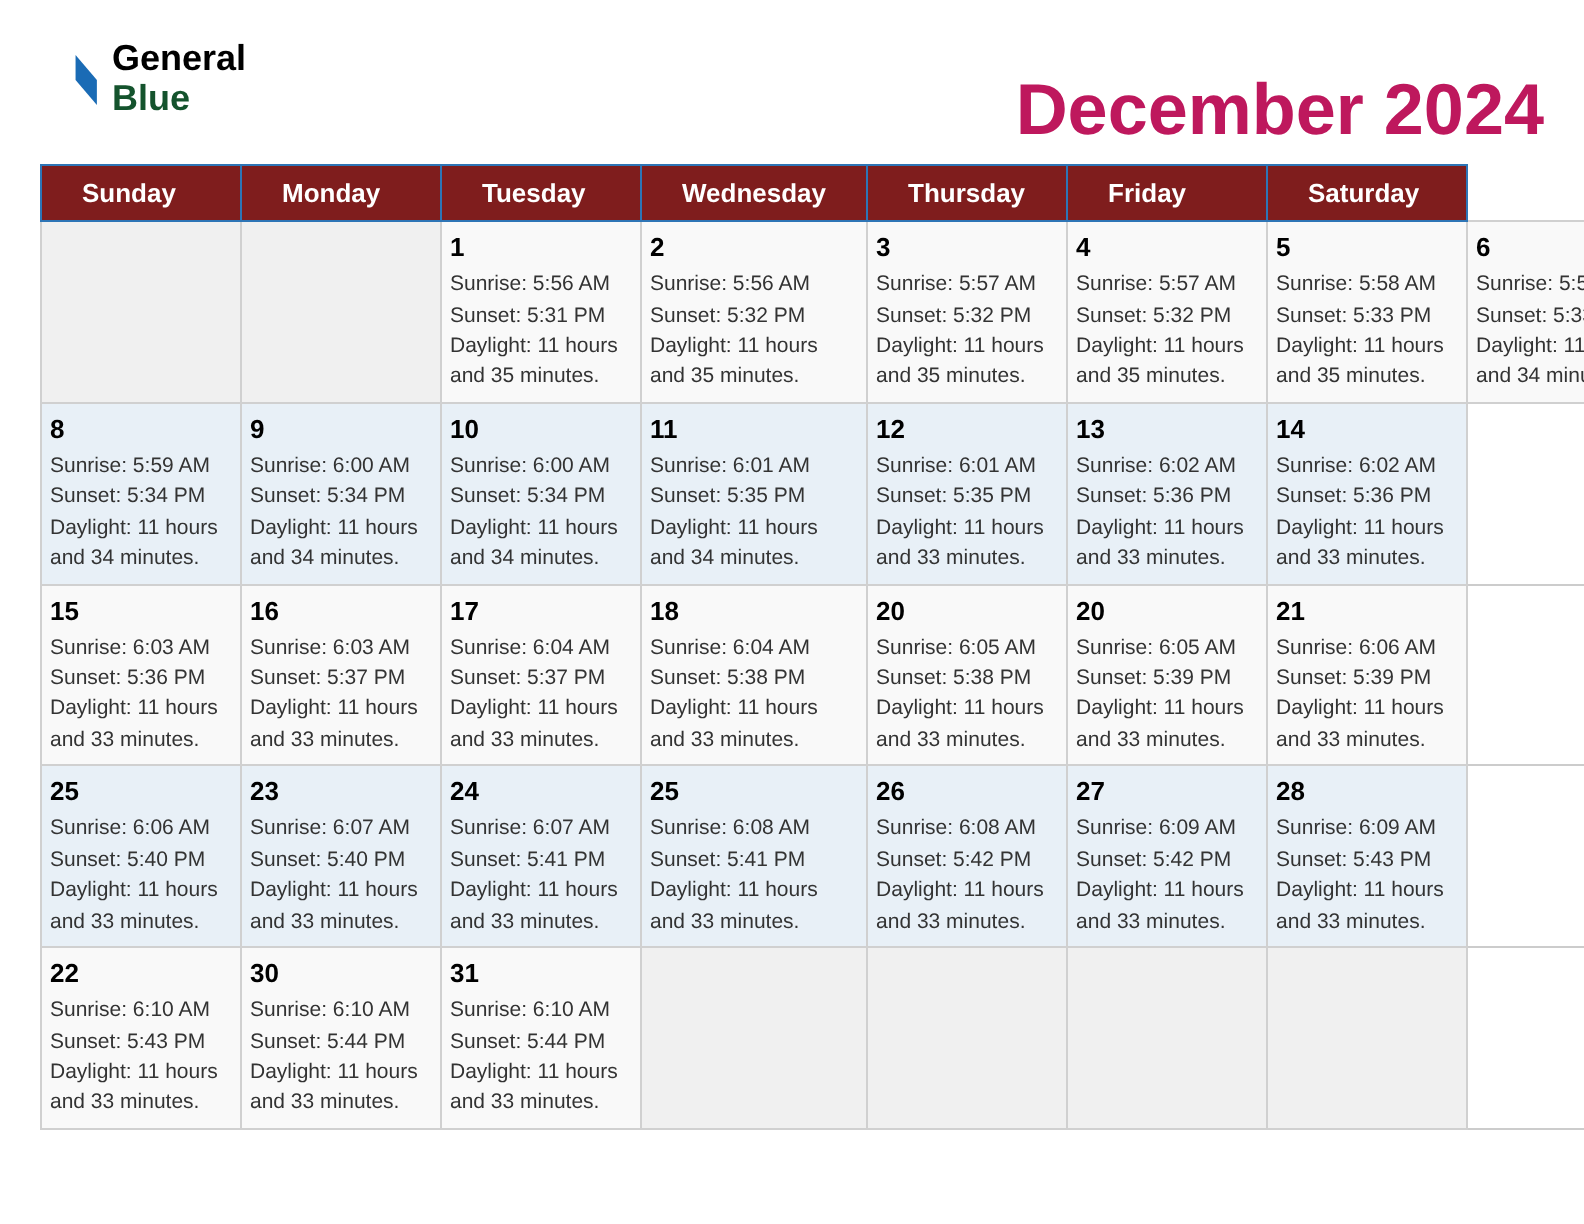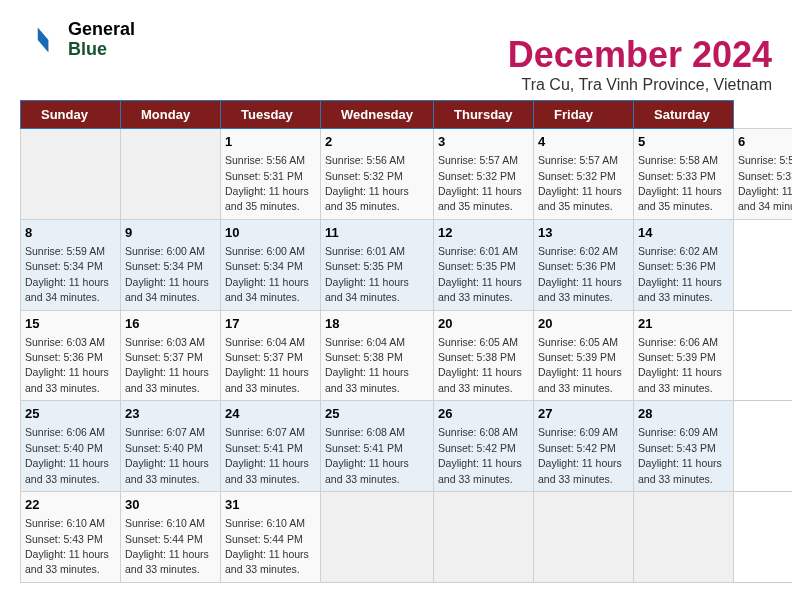--- a/index.html
+++ b/index.html
@@ -12,21 +12,21 @@
     }
     .header-area {
       display: flex;
       justify-content: space-between;
       align-items: flex-start;
       margin-bottom: 6px;
     }
     .logo {
       display: flex;
       align-items: center;
-      gap: 16px;
+      gap: 4px;
     }
     .logo-text {
       font-size: 18px;
       font-weight: bold;
       color: #000;
       line-height: 1.1;
     }
     .logo-icon {
       width: 32px;
       height: 32px;
@@ -97,21 +97,20 @@
       <polygon points="20,4 32,18 20,18" fill="#1a6bb5"></polygon>
       <polygon points="20,18 32,18 32,32" fill="#1a6bb5"></polygon>
     </svg>
     <div class="logo-text">
       <div>General</div>
       <div style="color:#14532d;">Blue</div>
     </div>
   </div>
   <div class="title-area">
     <div class="main-title">December 2024</div>
-    <div class="subtitle">Tra Cu, Tra Vinh Province, Vietnam</div>
   </div>
 </div>
 
 <table>
   <thead>
     <tr>
     <th>Sunday</th>
         <th>Monday</th>
         <th>Tuesday</th>
         <th>Wednesday</th>

